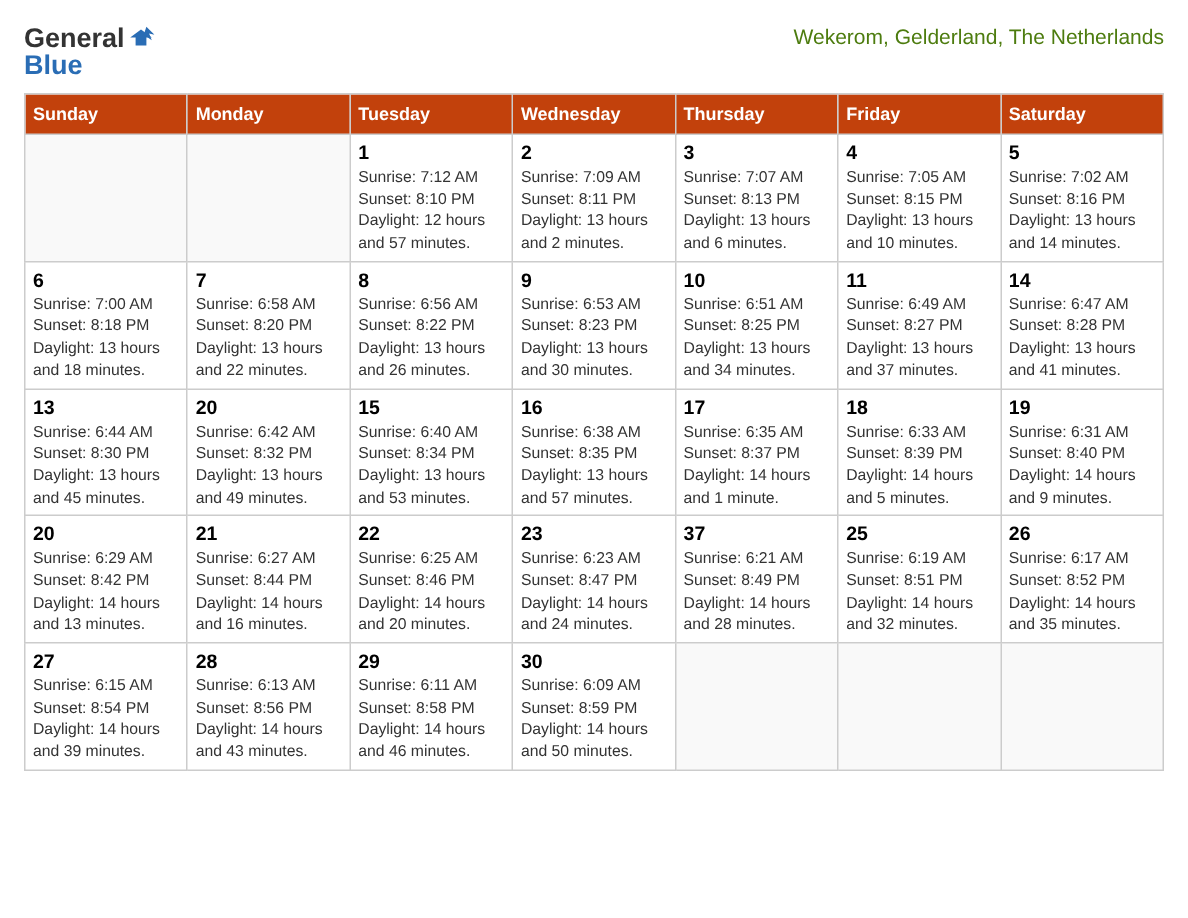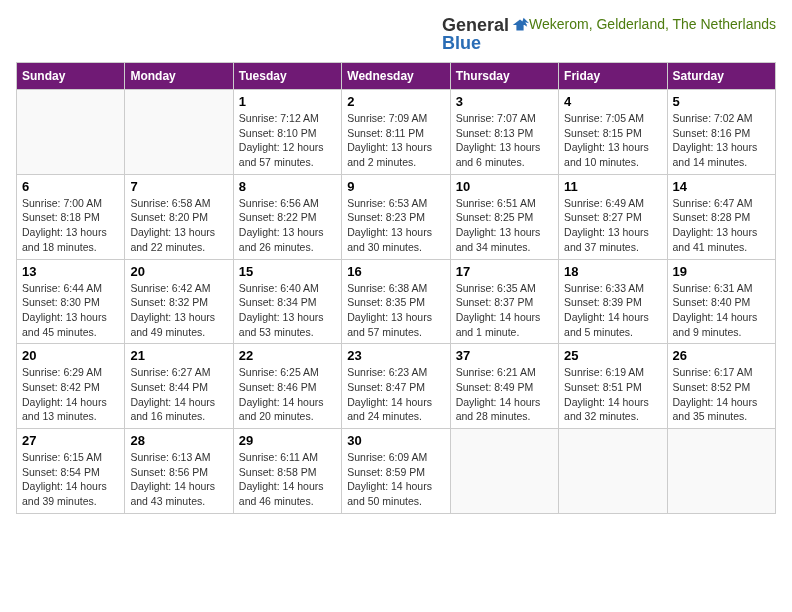--- a/index.html
+++ b/index.html
@@ -5,21 +5,21 @@
     * { box-sizing: border-box; margin: 0; padding: 0; }
     body {
       font-family: Arial, sans-serif;
       background: #fff;
       width: 792px;
       min-height: 612px;
       padding: 16px;
     }
     .header {
       display: flex;
-      justify-content: flex-end;
+      justify-content: space-between;
       align-items: flex-start;
       margin-bottom: 10px;
     }
     .logo {
       display: flex;
       align-items: center;
       gap: 2px;
     }
     .logo-text-general {
       font-size: 18px;
@@ -49,21 +49,21 @@
     .subtitle {
       font-size: 14px;
       color: #4d7c0f;
     }
     .calendar {
       width: 100%;
       border-collapse: collapse;
       font-size: 11px;
     }
     .calendar th {
-      background-color: #701a75;
+      background-color: #c2410c;
       color: #fff;
       text-align: left;
       padding: 6px 5px;
       font-size: 12px;
       border: 1px solid #ccc;
     }
     .calendar td {
       border: 1px solid #ccc;
       vertical-align: top;
       padding: 4px 5px;

